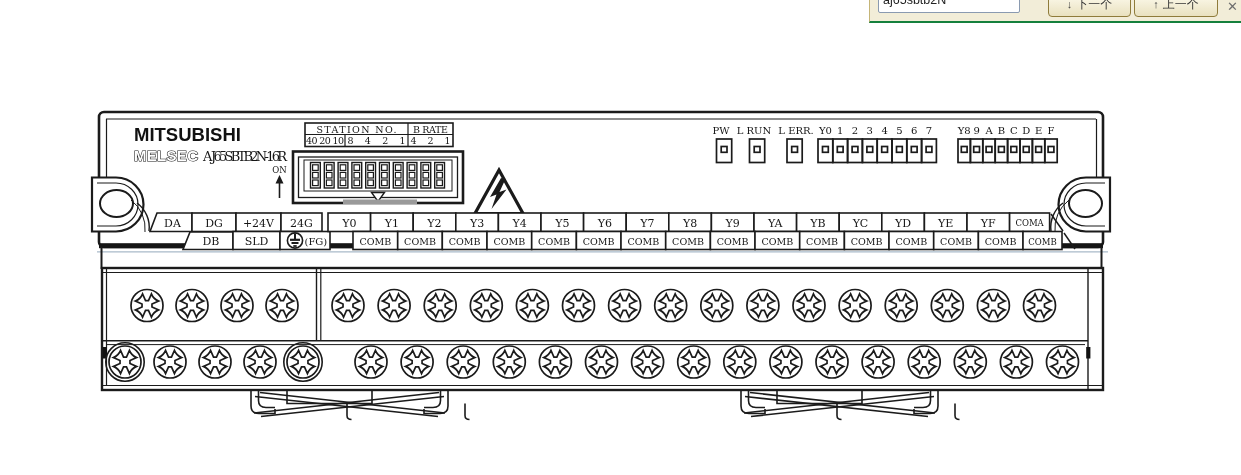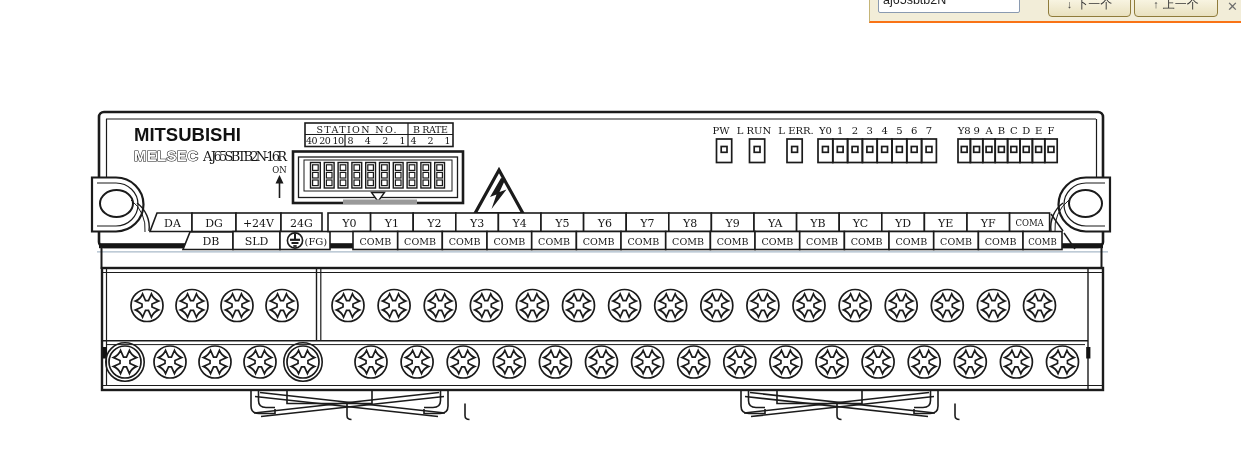--- a/index.html
+++ b/index.html
@@ -12,21 +12,21 @@
   .tser{font-family:"DejaVu Serif",serif;}
   .s8{font-size:8.5px}.s9{font-size:9.5px}.s10{font-size:10px}
   .s11{font-size:11px}
   .mid{text-anchor:middle}
   .brand{font-family:"Liberation Sans",sans-serif;font-weight:bold;font-size:18.5px;fill:#111;}
   .melsec{font-family:"Liberation Sans",sans-serif;font-weight:bold;font-size:15px;
           fill:#fff;stroke:#111;stroke-width:1.1;paint-order:stroke;letter-spacing:.3px;}
   .model{font-family:"DejaVu Serif",serif;font-size:13px;}
   
   .findbar{position:absolute;left:869px;top:0;width:372px;height:21px;background:#f2edd8;
-           border-left:1px solid #c5b578;border-bottom:2px solid #f97316;overflow:hidden;z-index:5;}
+           border-left:1px solid #c5b578;border-bottom:2px solid #15803d;overflow:hidden;z-index:5;}
   .find-input{position:absolute;left:8px;top:-13px;width:142px;height:26px;box-sizing:border-box;
            border:1px solid #8a9ab0;border-radius:2px;background:#fff;padding:0 4px;
            font:12.5px "Liberation Sans",sans-serif;color:#222;}
   .find-btn{position:absolute;top:-9px;height:26px;border:1px solid #8f7b3a;border-radius:4px;
            background:linear-gradient(#fffdf2,#e9e1bf);font:12px "Liberation Sans",sans-serif;
            color:#333;display:flex;align-items:center;justify-content:center;gap:4px;padding:0;}
   .b1{left:178px;width:83px}.b2{left:264px;width:84px}
   .fb-icon{font-size:11px;color:#444;}
   .find-close{position:absolute;left:357px;top:-1px;font:bold 13px "DejaVu Sans",sans-serif;color:#6d6d6d;}
 </style>

